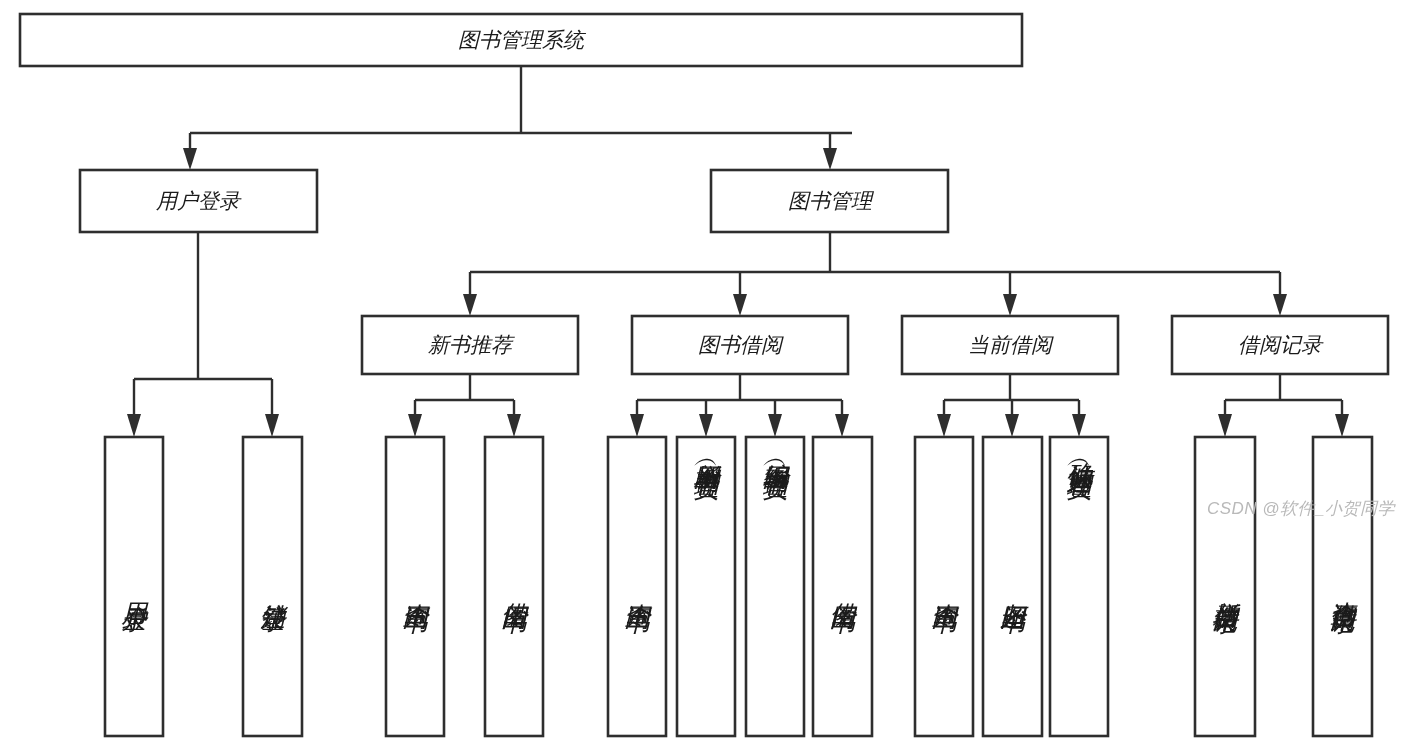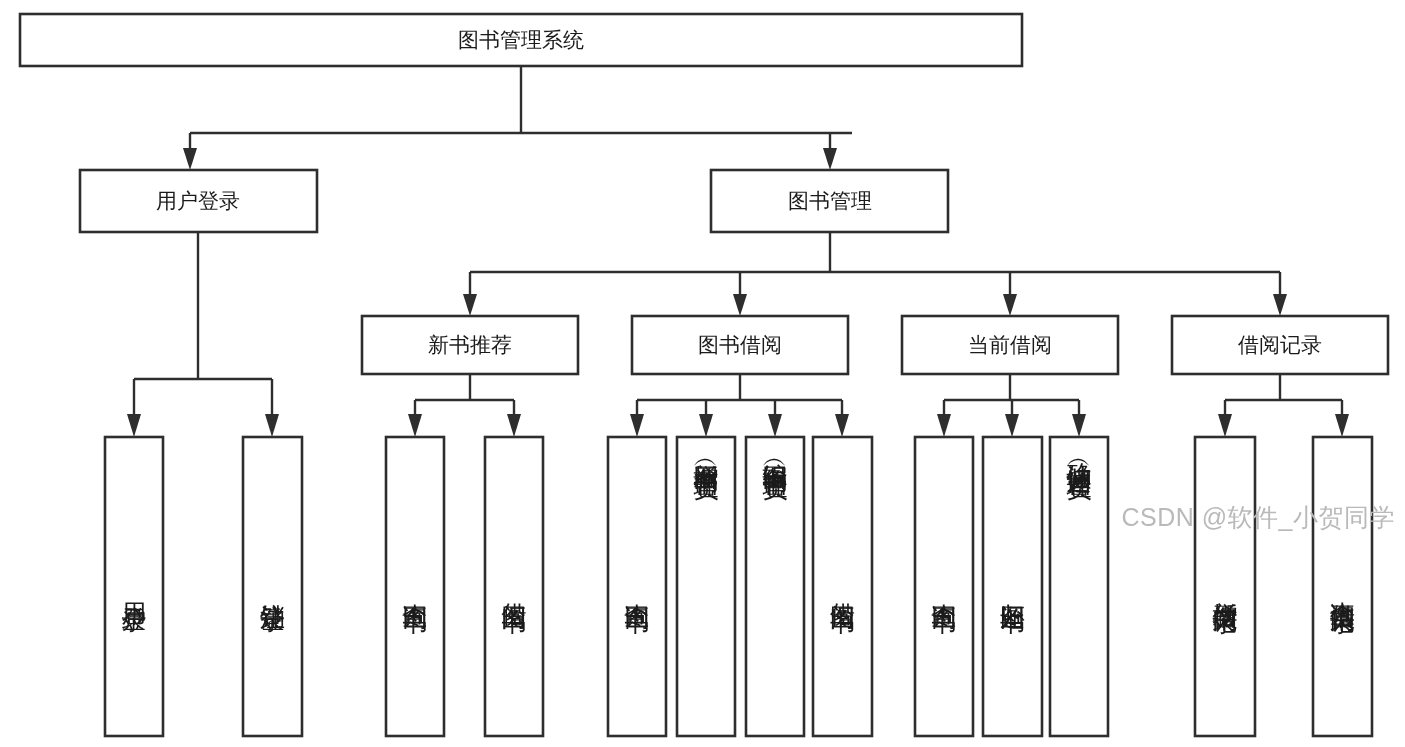--- a/index.html
+++ b/index.html
@@ -11,20 +11,21 @@
     width: 1405px;
     height: 747px;
     font-family: "Liberation Sans", "DejaVu Sans", sans-serif;
     overflow: hidden;
     position: relative;
   }
   #diagram-root {
     position: relative;
     width: 1405px;
     height: 540px;
+    font-style: italic;
   }
   svg.tree-svg {
     position: absolute;
     left: 0;
     top: 0;
     width: 1405px;
     height: 747px;
   }
   .node-box {
     fill: #ffffff;
@@ -70,23 +71,23 @@
     padding-top: 6px;
     box-sizing: border-box;
   }
   .leaf-label-wrap.centered {
     align-items: center;
     padding-top: 0;
   }
   .watermark {
     position: absolute;
     right: 10px;
-    bottom: 6px;
+    bottom: 20px;
     font-family: "Liberation Sans", "DejaVu Sans", sans-serif;
-    font-size: 25px;
+    font-size: 17px;
     color: #b9b9b9;
     letter-spacing: 0.5px;
     user-select: none;
     white-space: nowrap;
   }
 </style>
 </head>
 <body>
 
 <div id="diagram-root">

